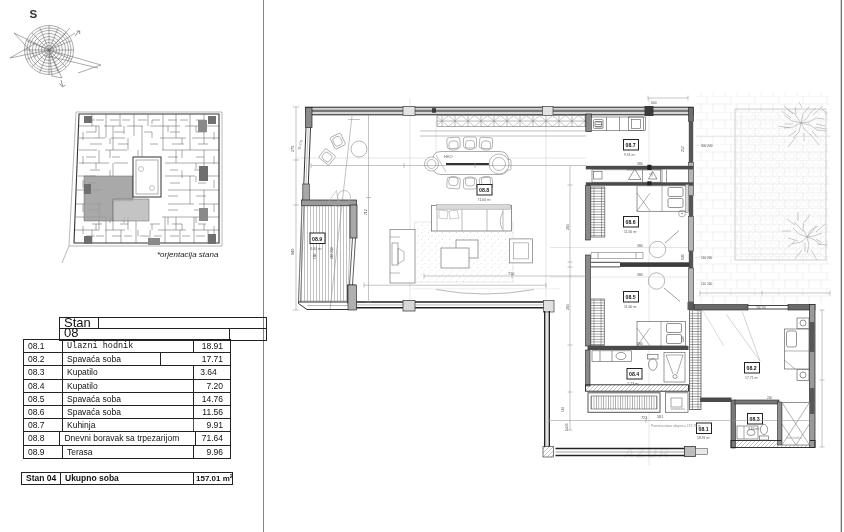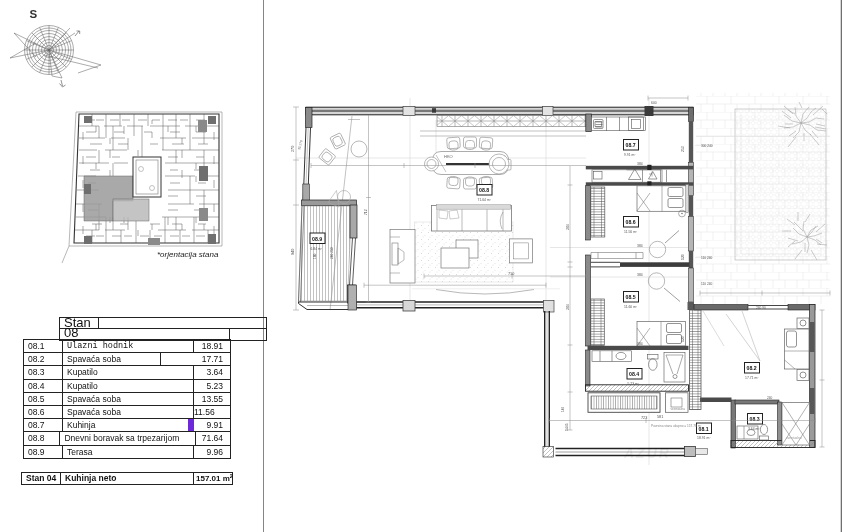--- a/index.html
+++ b/index.html
@@ -583,54 +583,54 @@
     <div style="width:29px;border-left:1px solid #222;text-align:right;padding-right:7px;">18.91</div>
   </div>
   <div style="display:flex;height:12.2px;border:1px solid #222;border-top:none;line-height:12.2px;">
     <div style="width:34px;border-right:1px solid #222;padding-left:4px;">08.2</div>
     <div style="flex:1;padding-left:4px;">Spavaća soba</div>
     <div style="width:29px;border-left:1px solid #222;text-align:right;padding-right:7px;padding-left:33px;">17.71</div>
   </div>
   <div style="display:flex;height:12.2px;border:1px solid #222;border-top:none;line-height:12.2px;">
     <div style="width:34px;border-right:1px solid #222;padding-left:4px;">08.3</div>
     <div style="flex:1;padding-left:4px;">Kupatilo</div>
-    <div style="width:29px;border-left:1px solid #222;text-align:right;padding-right:7px;">3.64</div>
+    <div style="width:29px;border-left:1px solid #222;text-align:center;padding-right:7px;">3.64</div>
   </div>
   <div style="display:flex;height:12.2px;border:1px solid #222;border-top:none;line-height:12.2px;">
     <div style="width:34px;border-right:1px solid #222;padding-left:4px;">08.4</div>
     <div style="flex:1;padding-left:4px;">Kupatilo</div>
-    <div style="width:29px;border-left:1px solid #222;text-align:right;padding-right:7px;">5.23</div>
+    <div style="width:29px;border-left:1px solid #222;text-align:right;padding-right:7px;">7.20</div>
   </div>
   <div style="display:flex;height:12.2px;border:1px solid #222;border-top:none;line-height:12.2px;">
     <div style="width:34px;border-right:1px solid #222;padding-left:4px;">08.5</div>
     <div style="flex:1;padding-left:4px;">Spavaća soba</div>
-    <div style="width:29px;border-left:1px solid #222;text-align:right;padding-right:7px;">13.55</div>
+    <div style="width:29px;border-left:1px solid #222;text-align:right;padding-right:7px;">14.76</div>
   </div>
   <div style="display:flex;height:12.2px;border:1px solid #222;border-top:none;line-height:12.2px;">
     <div style="width:34px;border-right:1px solid #222;padding-left:4px;">08.6</div>
     <div style="flex:1;padding-left:4px;">Spavaća soba</div>
-    <div style="width:29px;border-left:1px solid #222;text-align:left;padding-right:7px;">11.56</div>
+    <div style="width:29px;border-left:1px solid #222;text-align:right;padding-right:7px;">11.56</div>
   </div>
   <div style="display:flex;height:12.2px;border:1px solid #222;border-top:none;line-height:12.2px;">
     <div style="width:34px;border-right:1px solid #222;padding-left:4px;">08.7</div>
     <div style="flex:1;padding-left:4px;">Kuhinja</div>
-    <div style="width:29px;border-left:6px solid #6d28d9;text-align:right;padding-right:7px;">9.91</div>
+    <div style="width:29px;border-left:1px solid #6d28d9;text-align:right;padding-right:7px;">9.91</div>
   </div>
   <div style="display:flex;height:12.2px;border:1px solid #222;border-top:none;line-height:12.2px;">
     <div style="width:34px;border-right:1px solid #222;padding-left:4px;">08.8</div>
     <div style="flex:1;padding-left:4px;text-align:center;">Dnevni boravak sa trpezarijom</div>
     <div style="width:29px;border-left:1px solid #222;text-align:right;padding-right:7px;margin-left:16px;">71.64</div>
   </div>
   <div style="display:flex;height:12.2px;border:1px solid #222;border-top:none;line-height:12.2px;">
     <div style="width:34px;border-right:1px solid #222;padding-left:4px;">08.9</div>
     <div style="flex:1;padding-left:4px;">Terasa</div>
     <div style="width:29px;border-left:1px solid #222;text-align:right;padding-right:7px;">9.96</div>
   </div>
 </div>
 
 <div style="position:absolute;left:21px;top:472px;width:212px;font-size:8.5px;font-weight:bold;color:#111;white-space:nowrap;">
   <div style="border:1.2px solid #222;height:11px;display:flex;line-height:11px;justify-content:space-between;">
     <div style="width:34px;border-right:1.2px solid #222;padding-left:4px;">Stan 04</div>
-    <div style="flex:1;padding-left:4px;">Kuhinja neto</div>
+    <div style="flex:1;padding-left:4px;">Ukupno soba</div>
     <div style="width:36px;border-left:1.2px solid #222;padding-left:2px;font-size:8px;">157.01 m<span style="font-size:5.5px;position:relative;top:-3px;">2</span></div>
   </div>
 </div>
 </div>
 
 </body></html>

